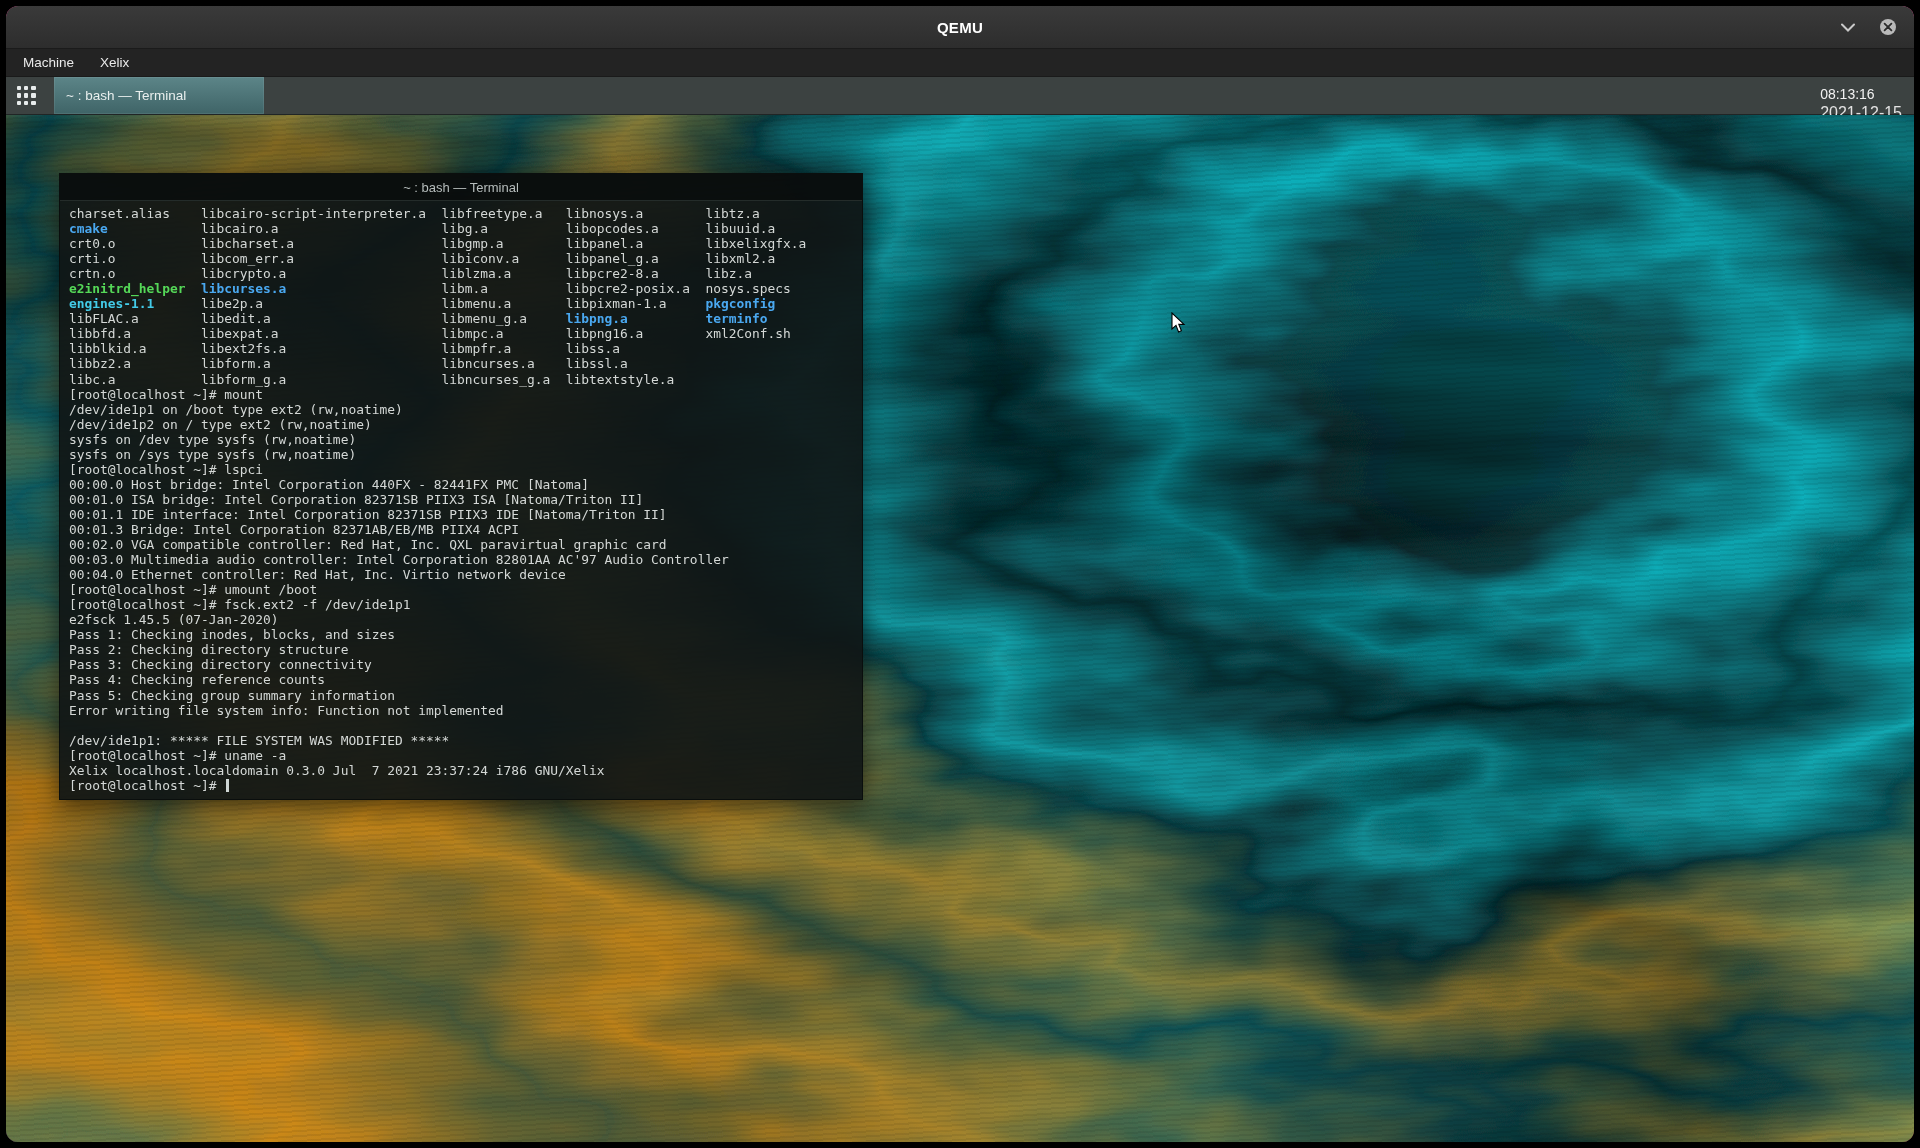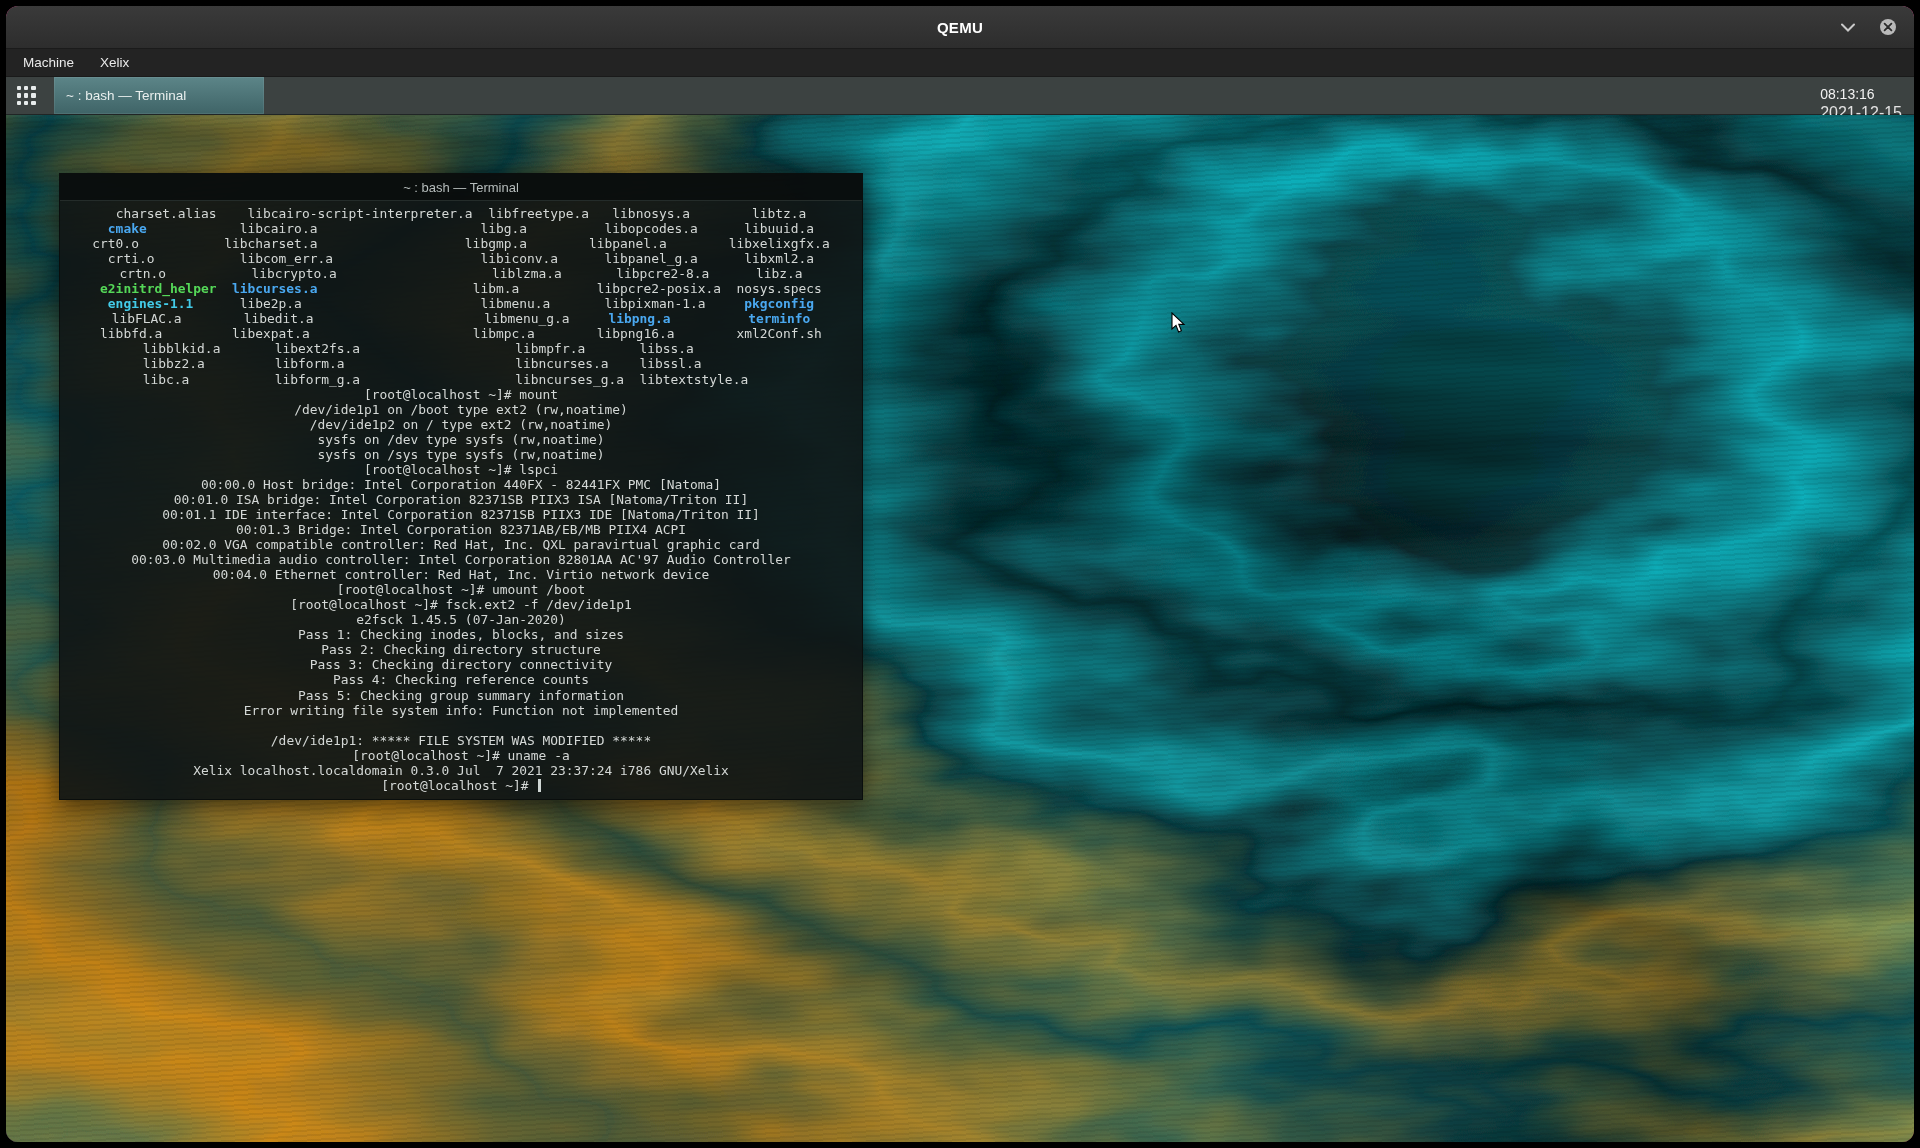--- a/index.html
+++ b/index.html
@@ -24,21 +24,21 @@
   .clock .date{font-size:16px;color:#e3e3e3;}
   
   .desktop{position:relative;height:1030px;background:#0a0e0f;overflow:hidden;}
   .wallpaper{position:absolute;inset:0;width:100%;height:100%;display:block;}
   .ripples{position:absolute;inset:0;background:repeating-linear-gradient(176deg,rgba(0,0,0,0) 0 3px,rgba(0,0,0,.16) 3px 5px);opacity:.45;pointer-events:none;}
   
   .term{position:absolute;left:53px;top:58px;width:802px;height:625px;background:rgba(16,22,21,.93);border:1px solid #0a0e0d;box-shadow:0 6px 22px rgba(0,0,0,.55);display:flex;flex-direction:column;}
   .term-titlebar{height:26px;background:rgba(9,13,12,.88);border-bottom:1px solid #242c2a;display:flex;align-items:center;justify-content:center;flex:none;}
   .term-title{color:#b6bdbc;font-size:13px;}
   .term-body{flex:1;padding:5px 9px;overflow:hidden;}
-  .term-body pre{margin:0;font-family:"DejaVu Sans Mono","Liberation Mono",monospace;font-size:12.9px;line-height:15.05px;color:var(--terminal_fg,#d4d8d6);white-space:pre;text-align:center;}
+  .term-body pre{margin:0;font-family:"DejaVu Sans Mono","Liberation Mono",monospace;font-size:12.9px;line-height:15.05px;color:var(--terminal_fg,#d4d8d6);white-space:pre;}
   .hl-dir{color:var(--hl_dir,#4aa8f0);font-weight:bold;}
   .hl-exec{color:var(--hl_exec,#55d858);font-weight:bold;}
   .hl-link{color:var(--hl_link,#43cbe8);font-weight:bold;}
   .cursor{display:inline-block;width:2.5px;height:13px;background:#cfd6d4;vertical-align:-2px;margin-left:2px;}
   
   .mouse{position:absolute;left:1165px;top:197px;width:17px;height:22px;pointer-events:none;}
 </style>
 </head>
 <body>
 

